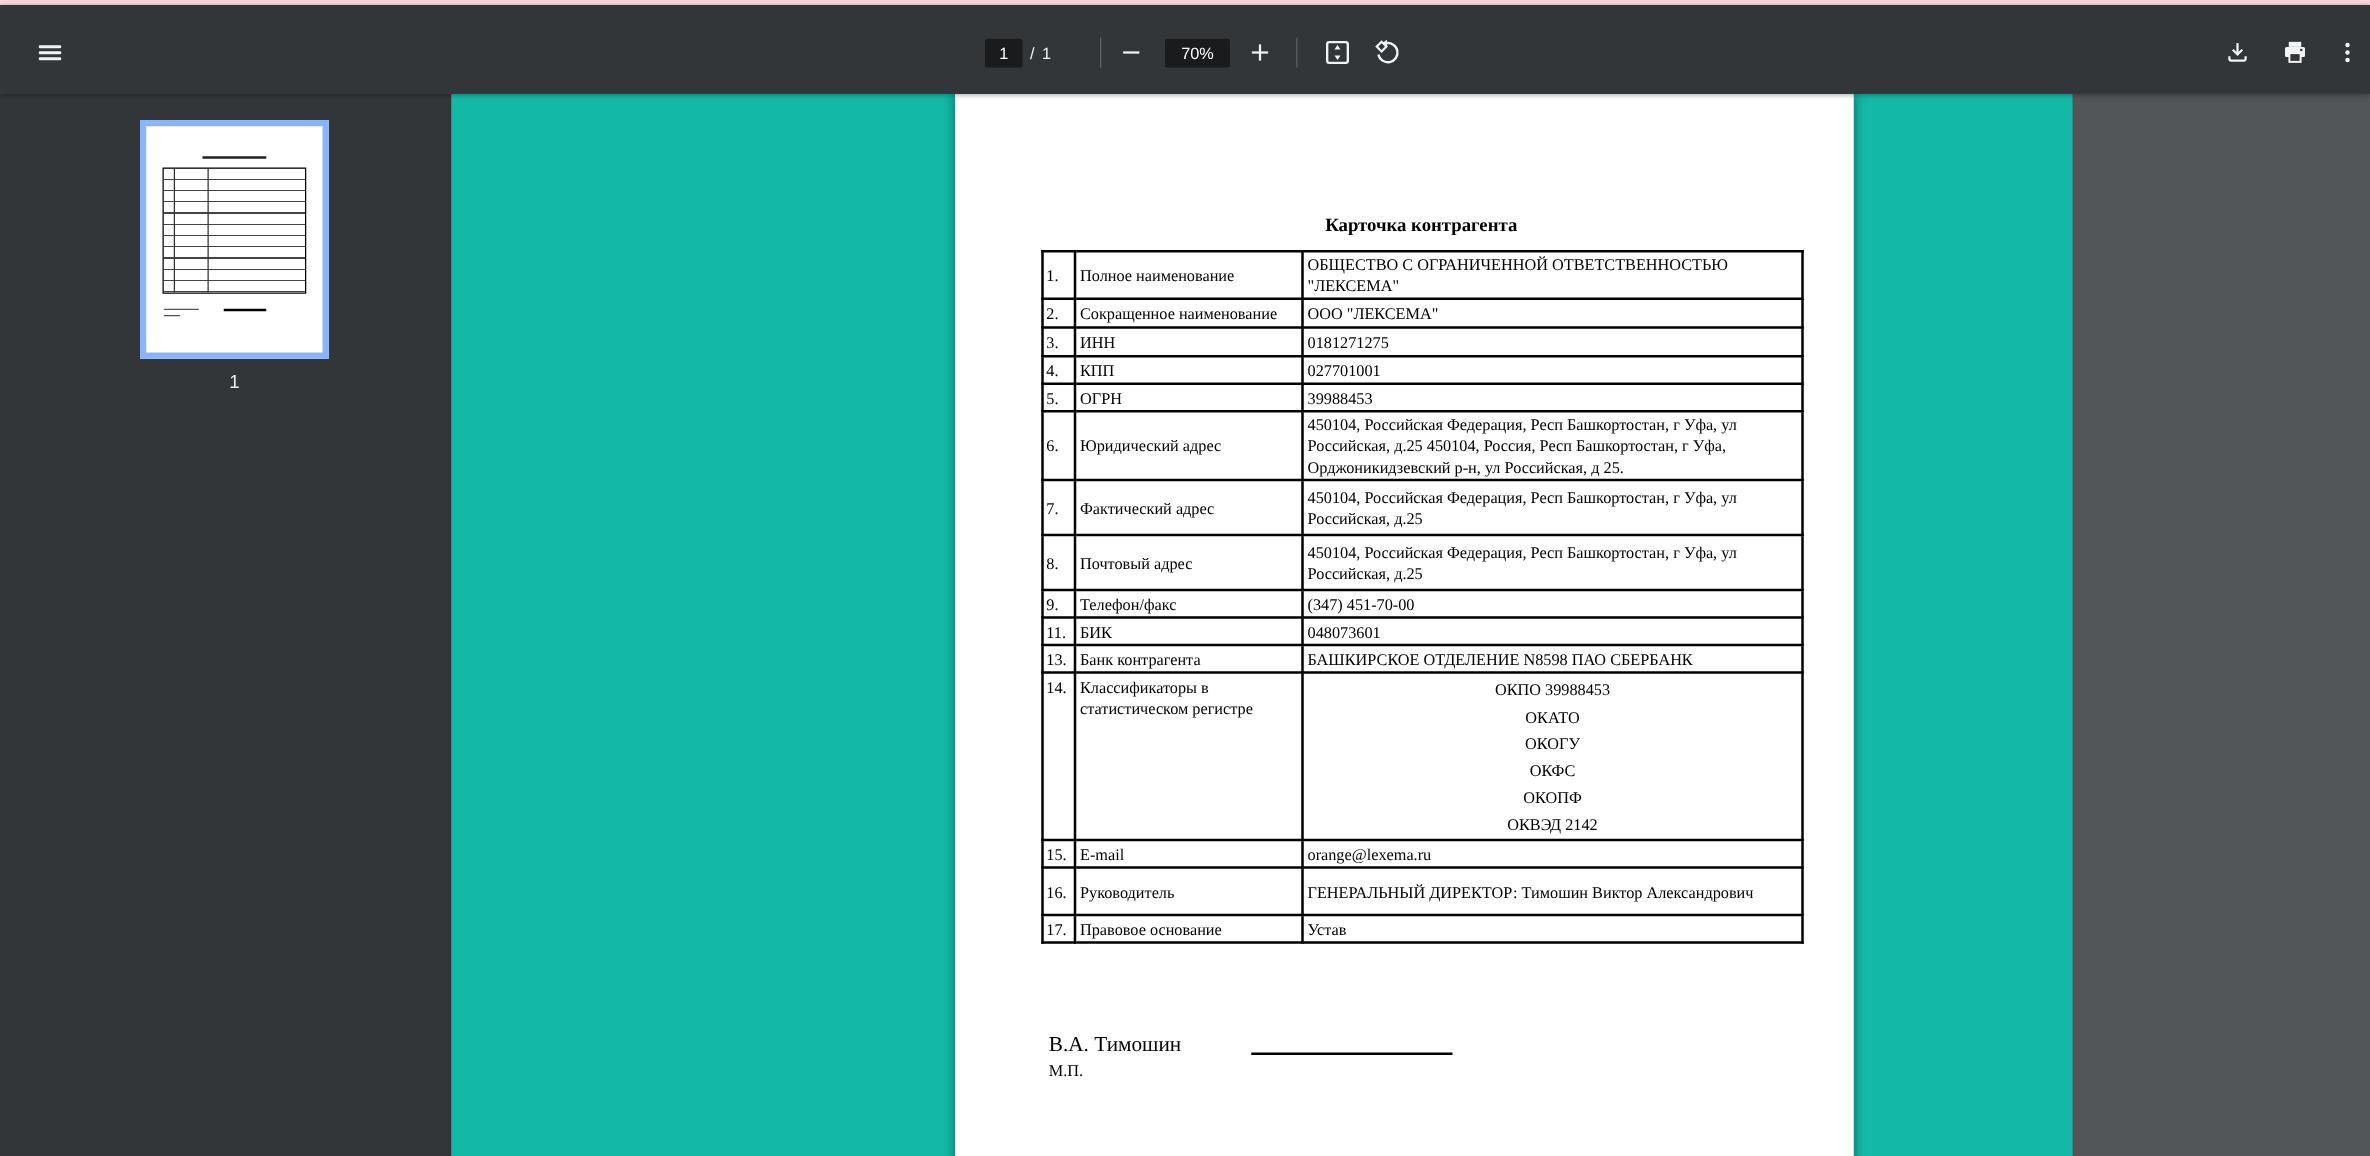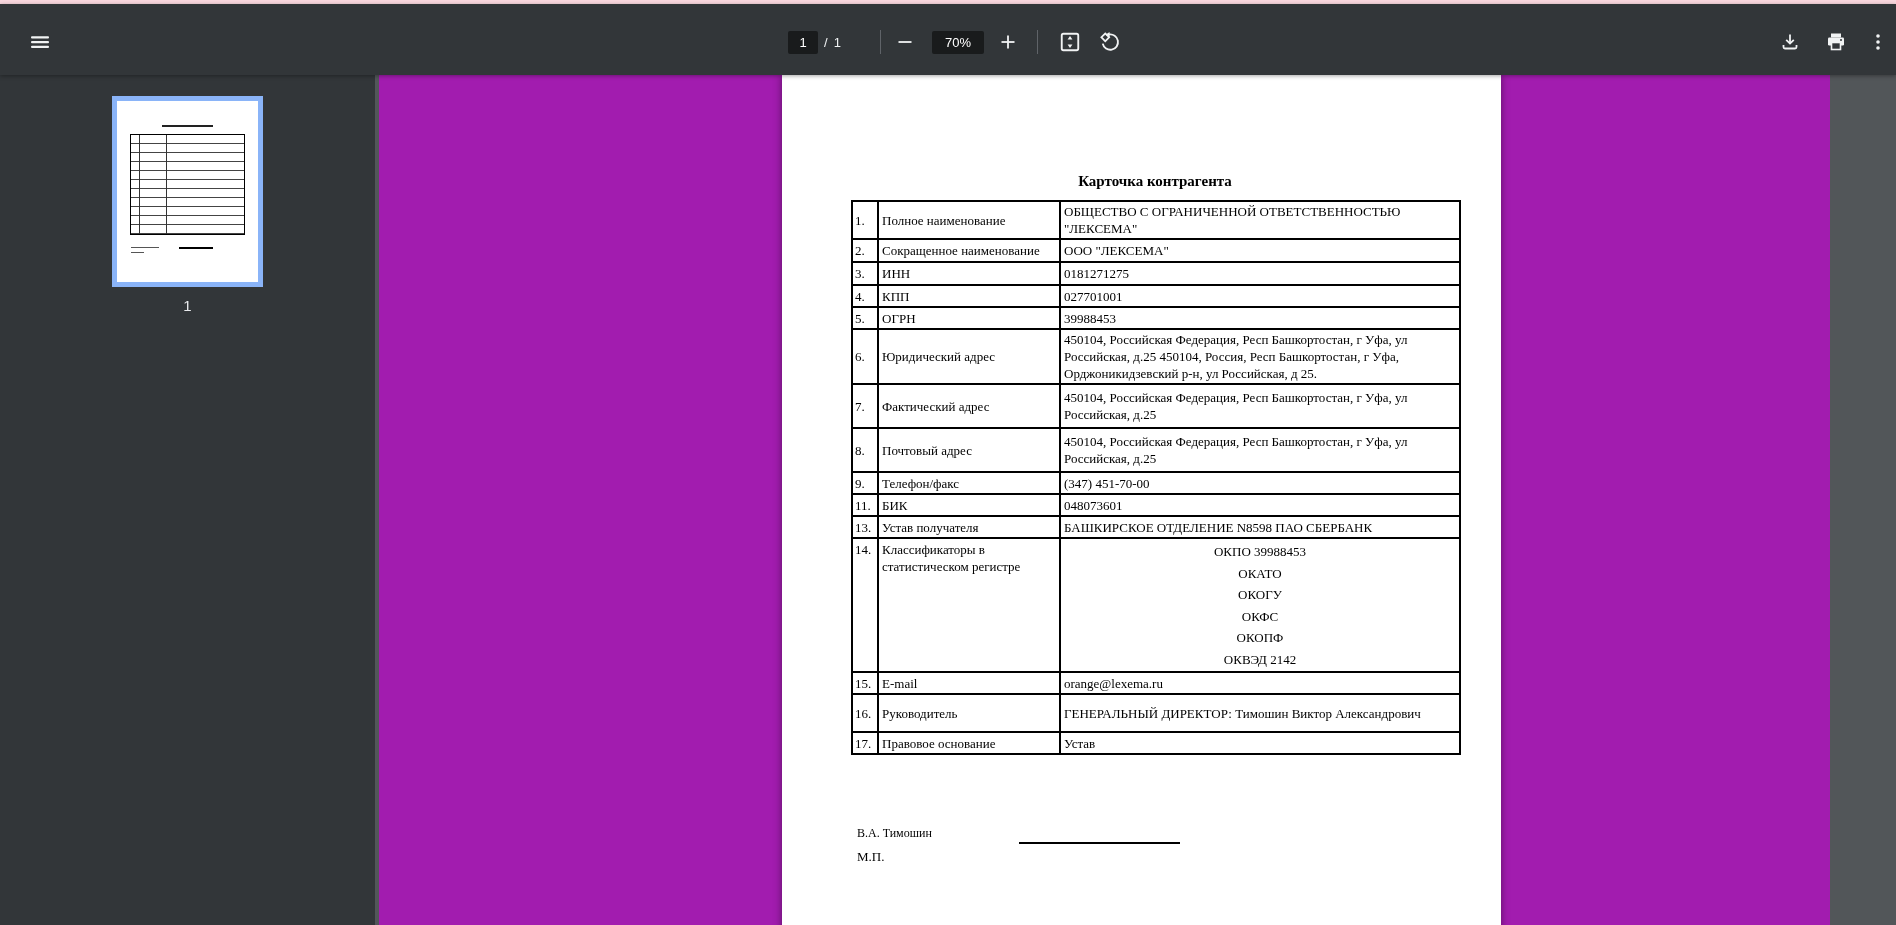--- a/index.html
+++ b/index.html
@@ -33,34 +33,34 @@
                   repeating-linear-gradient(to bottom, transparent 0px, transparent 8px, #444 8px, #444 9px); }
   .mini-v1 { position:absolute; left:7%; top:0; bottom:0; width:1px; background:#333; }
   .mini-v2 { position:absolute; left:31%; top:0; bottom:0; width:1px; background:#333; }
   .mini-sig1 { position:absolute; left:10%; bottom:19%; width:20%; height:1px; background:#555; }
   .mini-sig2 { position:absolute; left:10%; bottom:16%; width:9%; height:1px; background:#555; }
   .mini-line { position:absolute; left:44%; bottom:18%; width:24%; height:2px; background:#000; }
   .thumb-label { position:absolute; left:112px; top:222px; width:151px; text-align:center;
                  color:#e8eaed; font-size:15px; }
 
   
-  .viewer { position:absolute; left:379px; top:75px; width:1451px; height:850px;
-            overflow:hidden; background:#a21caf; }
+  .viewer { position:absolute; left:361px; top:75px; width:1297px; height:850px;
+            overflow:hidden; background:#14b8a6; }
   .pdf-page { position:absolute; left:403px; top:0; width:719px; height:1016px; background:#fff;
               box-shadow:0 0 8px rgba(0,0,0,.45); color:#000;
               font-family:"Liberation Serif", serif; }
   .doc-title { position:absolute; left:69px; top:98px; width:608px; text-align:center;
                font-size:15px; font-weight:bold; }
   .doc-table { position:absolute; left:69px; top:125px; width:608px; border-collapse:collapse;
                table-layout:fixed; font-size:13px; line-height:17px; }
   .doc-table td { border:2px solid #000; padding:1px 3px; vertical-align:middle; overflow:hidden; }
   .doc-table td.num { padding-left:2px; }
   .doc-table tr.v-top td { vertical-align:top; padding-top:2px; }
   .cls-line { line-height:21.5px;text-align:center; }
-  .sig-name { position:absolute; left:75px; top:751px; font-size:12px; }
+  .sig-name { position:absolute; left:75px; top:751px; font-size:17px; }
   .sig-stamp { position:absolute; left:75px; top:774px; font-size:13px; }
   .sig-line { position:absolute; left:237px; top:767px; width:161px; height:2px; background:#000; }
 </style>
 </head>
 <body>
 
 <div class="top-strip" style="background: rgb(249, 215, 222);"></div>
 
 <div class="toolbar">
 
@@ -224,21 +224,21 @@
             <td>Телефон/факс</td>
             <td>(347) 451-70-00</td>
           </tr>
           <tr style="height: 22px;">
             <td class="num">11.</td>
             <td>БИК</td>
             <td>048073601</td>
           </tr>
           <tr style="height: 22px; padding-left: 15px;">
             <td class="num">13.</td>
-            <td>Устав получателя</td>
+            <td>Банк контрагента</td>
             <td>БАШКИРСКОЕ ОТДЕЛЕНИЕ N8598 ПАО СБЕРБАНК</td>
           </tr>
           <tr class="v-top" style="height: 130px; padding-left: 30px;">
             <td class="num">14.</td>
             <td>Классификаторы в статистическом регистре</td>
             <td>
               <div class="cls-line">ОКПО 39988453</div>
               <div class="cls-line">ОКАТО</div>
               <div class="cls-line">ОКОГУ</div>
               <div class="cls-line">ОКФС</div>

